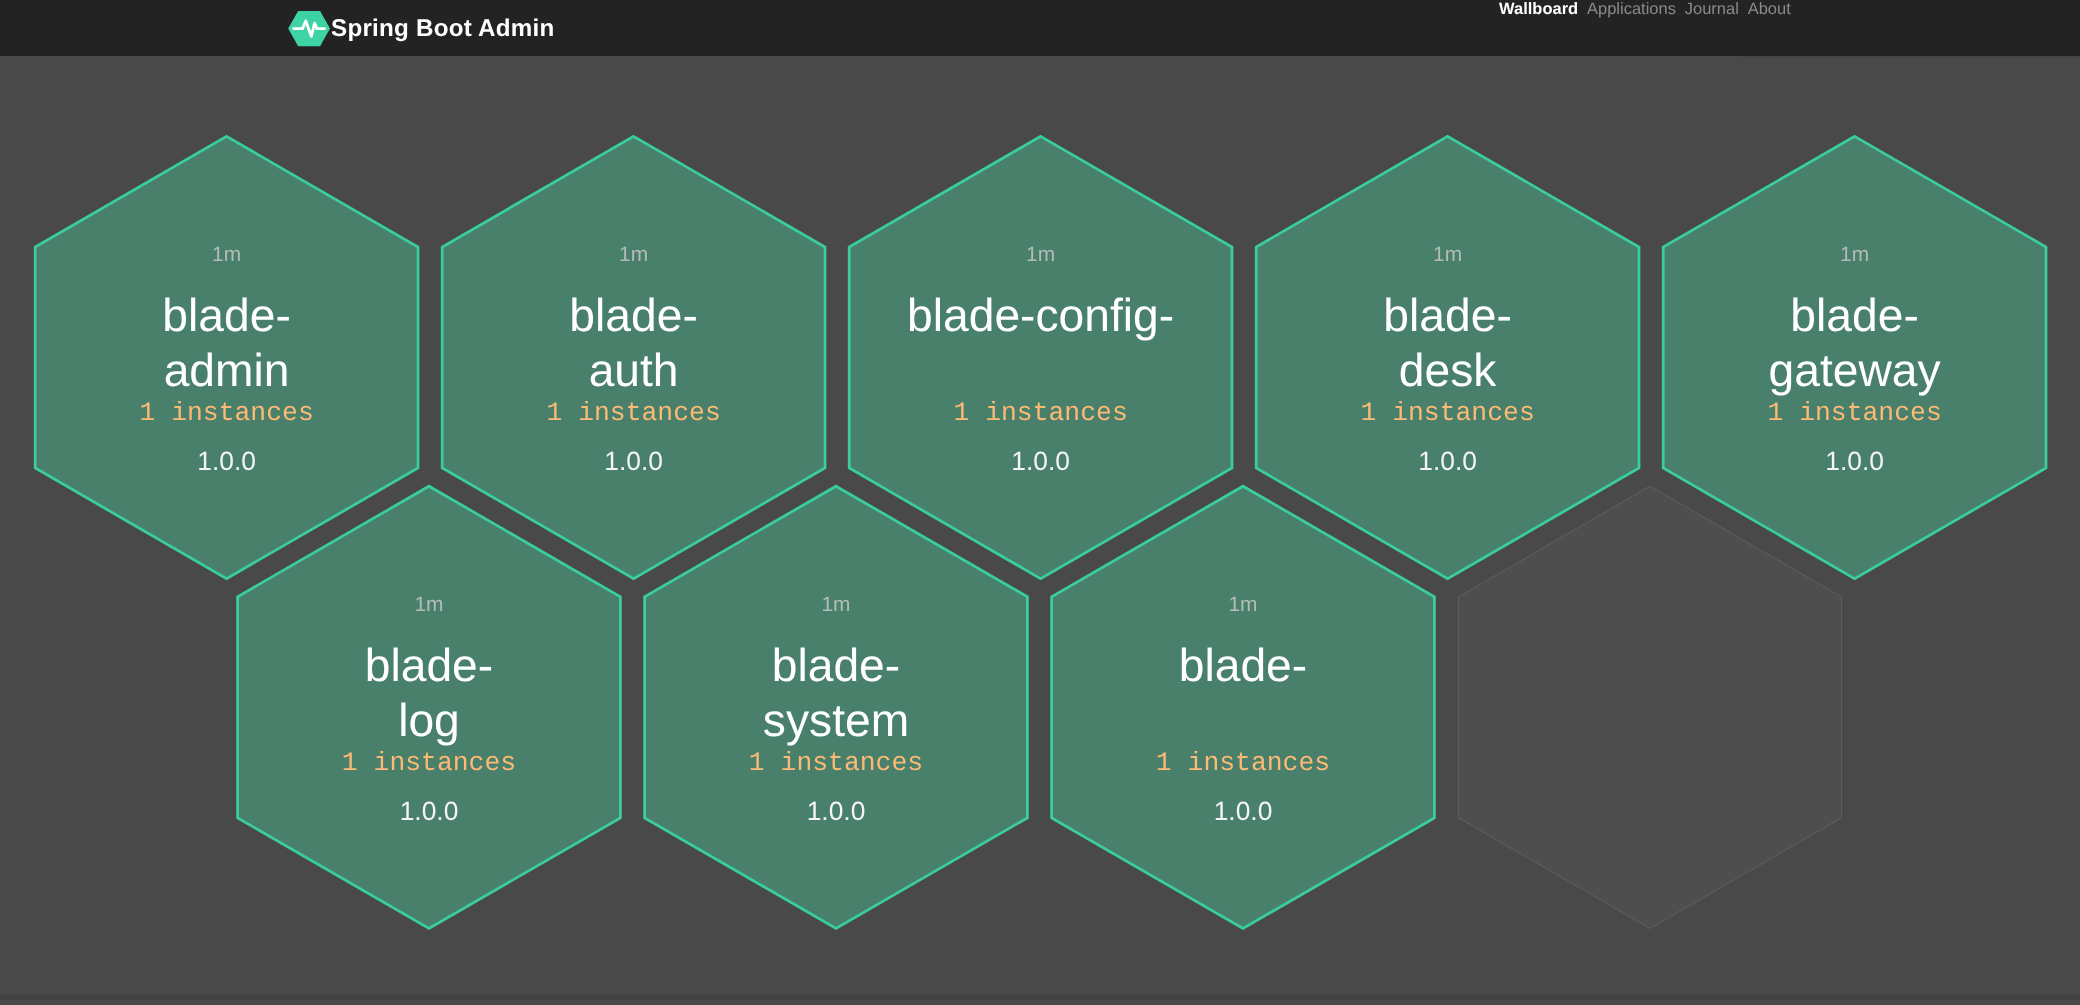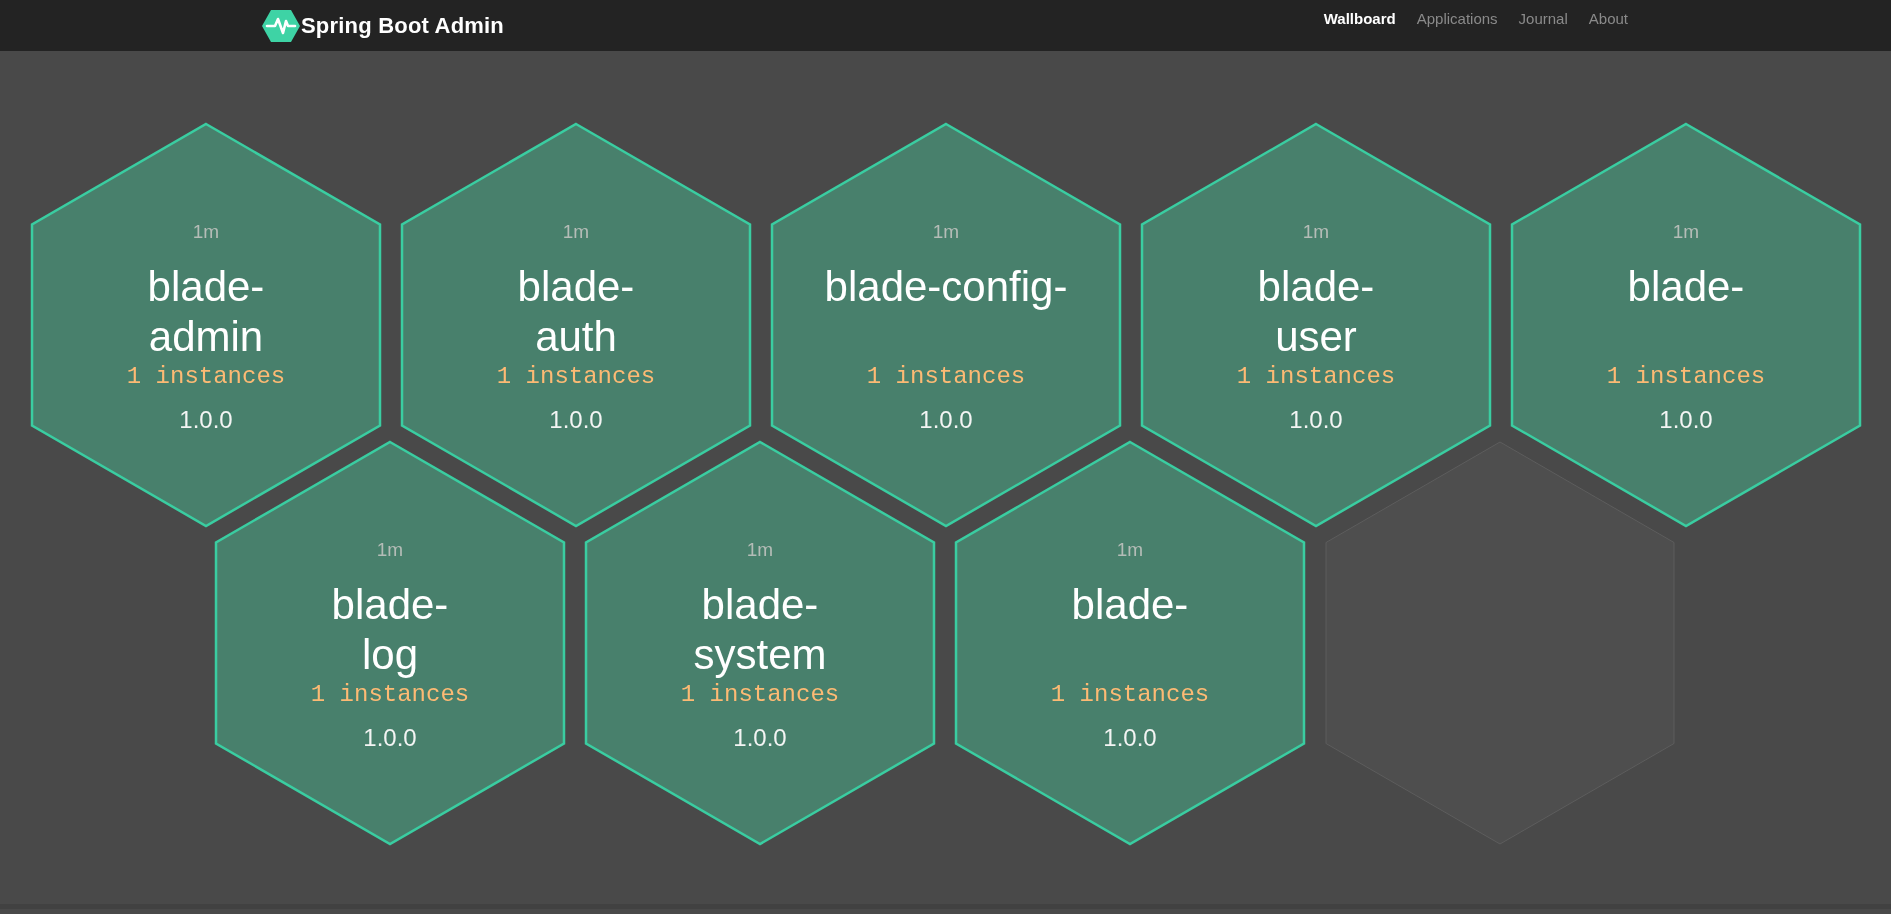--- a/index.html
+++ b/index.html
@@ -19,21 +19,21 @@
     position: absolute; left: 261px; top: 0; height: 51px;
     display: flex; align-items: center; 
     cursor: pointer;
   }
   .brand-title {
     color: #ffffff; font-size: 22px; font-weight: 700;
     letter-spacing: 0.2px; white-space: nowrap;
   }
   .nav {
     position: absolute; right: 263px; top: 0; height: 36px;
-    display: flex; align-items: center; gap: 21px;
+    display: flex; gap: 8px;
   }
   .nav-item {
     font-size: 15px; color: #8a8a8a; cursor: pointer; white-space: nowrap;
   }
   .nav-item.active { color: #ffffff; font-weight: 700; }
 
   
   .wallboard {
     position: absolute; left: 0; top: 51px;
     width: 1583px; height: 858px;
@@ -135,35 +135,36 @@
   </div>
 
   <div class="hex app" style="left:1140px;top:71px">
     <svg class="hex-shape" width="352" height="406" viewBox="0 0 352 406">
       <polygon points="176,2 350,102.5 350,303.5 176,404 2,303.5 2,102.5" fill="#48806c" stroke="#3acda1" stroke-width="2.5"></polygon>
       </svg>
     <div class="hex-content">
       <div class="uptime">1m</div>
       <div class="app-name">
         <div>blade-</div>
-        <div>user</div>
+        <div>desk</div>
       </div>
       <div class="instances">1 instances</div>
       <div class="version">1.0.0</div>
     </div>
   </div>
 
   <div class="hex app" style="left:1510px;top:71px">
     <svg class="hex-shape" width="352" height="406" viewBox="0 0 352 406">
       <polygon points="176,2 350,102.5 350,303.5 176,404 2,303.5 2,102.5" fill="#48806c" stroke="#3acda1" stroke-width="2.5"></polygon>
       </svg>
     <div class="hex-content">
       <div class="uptime">1m</div>
       <div class="app-name">
         <div>blade-</div>
+        <div>gateway</div>
       </div>
       <div class="instances">1 instances</div>
       <div class="version">1.0.0</div>
     </div>
   </div>
 
   <div class="hex app" style="left:214px;top:389px">
     <svg class="hex-shape" width="352" height="406" viewBox="0 0 352 406">
       <polygon points="176,2 350,102.5 350,303.5 176,404 2,303.5 2,102.5" fill="#48806c" stroke="#3acda1" stroke-width="2.5"></polygon>
       </svg>

